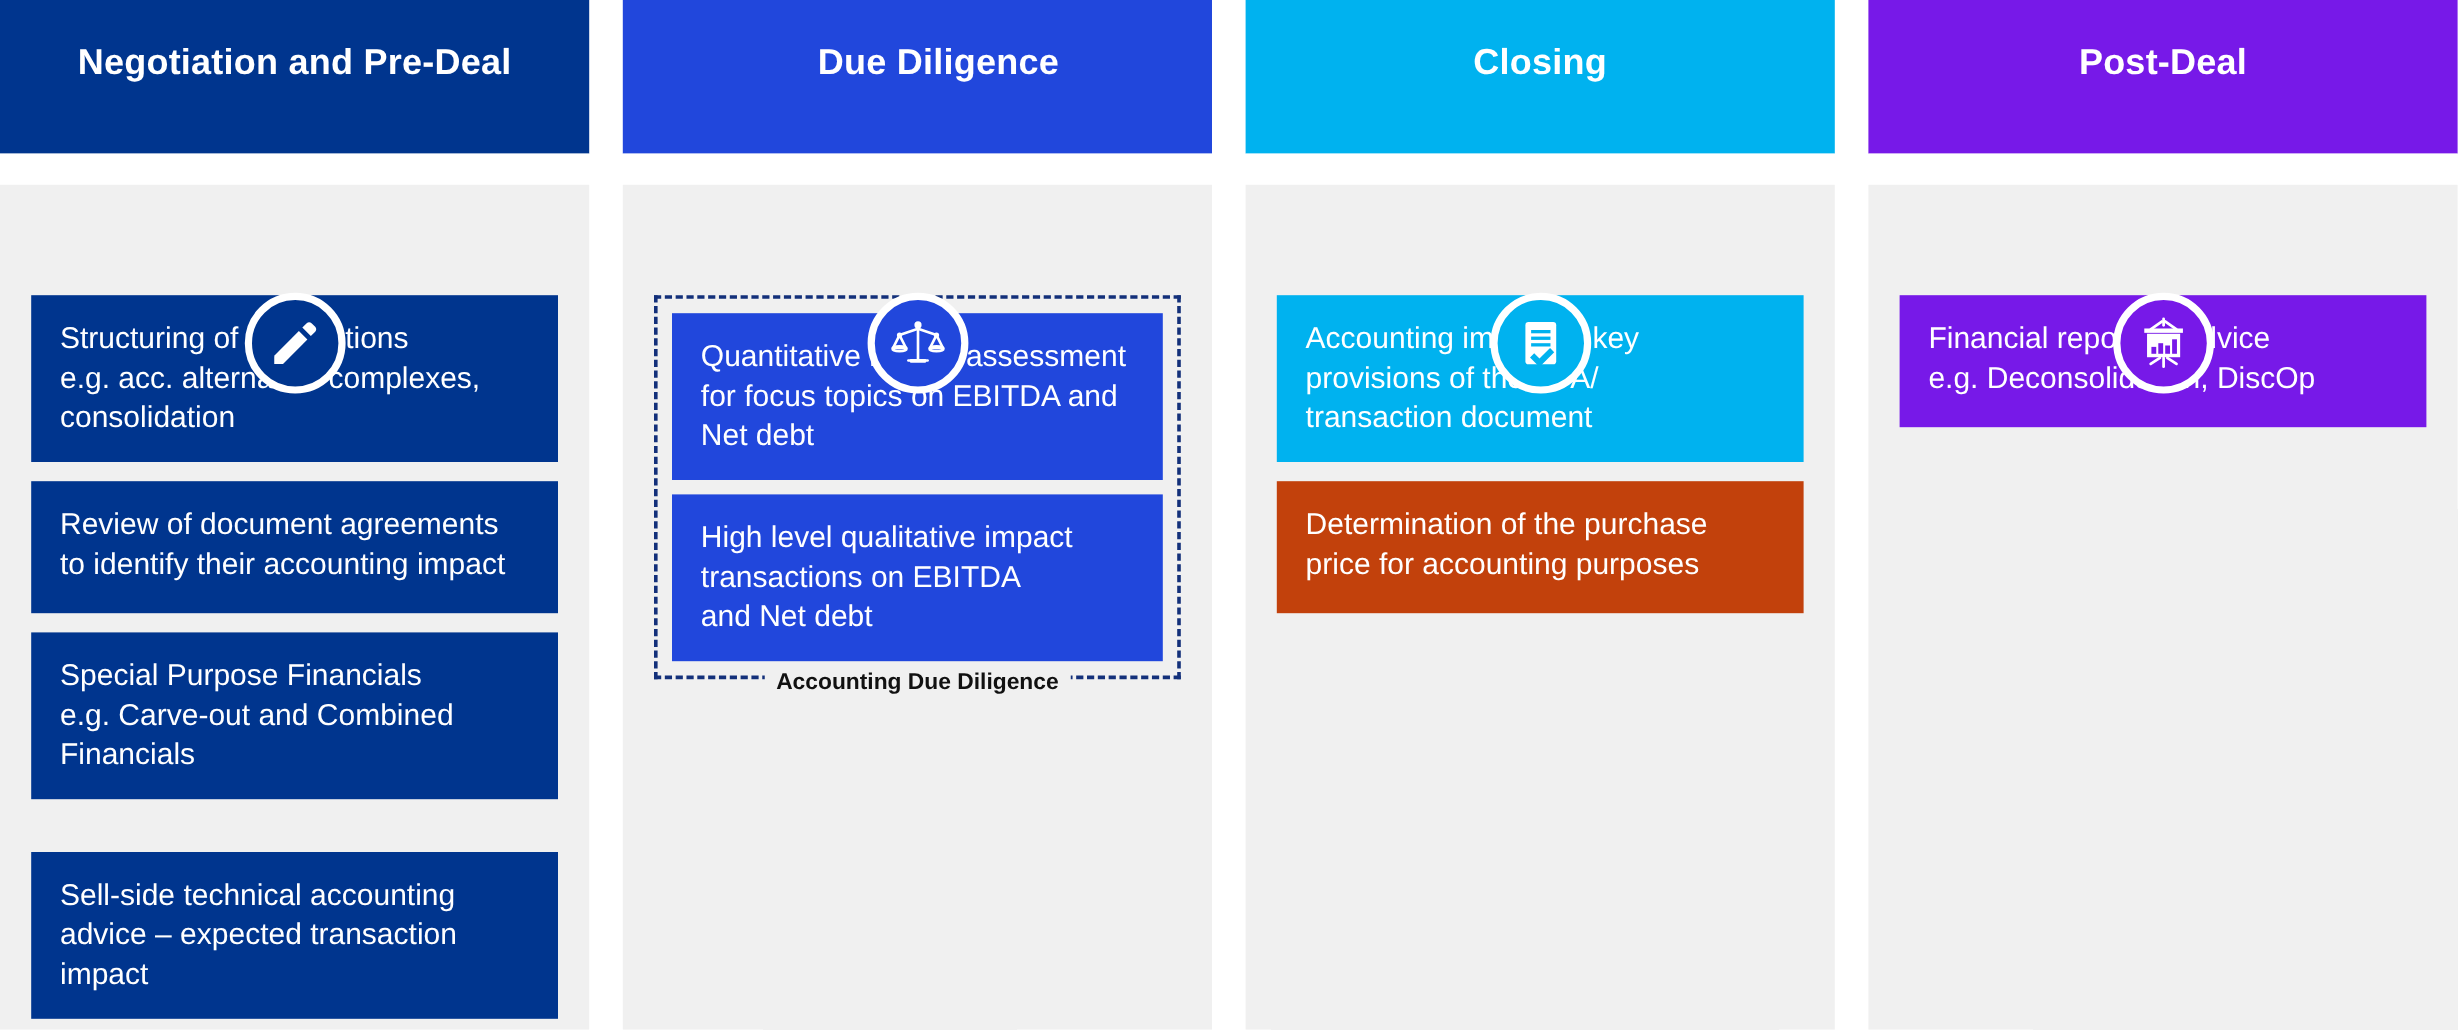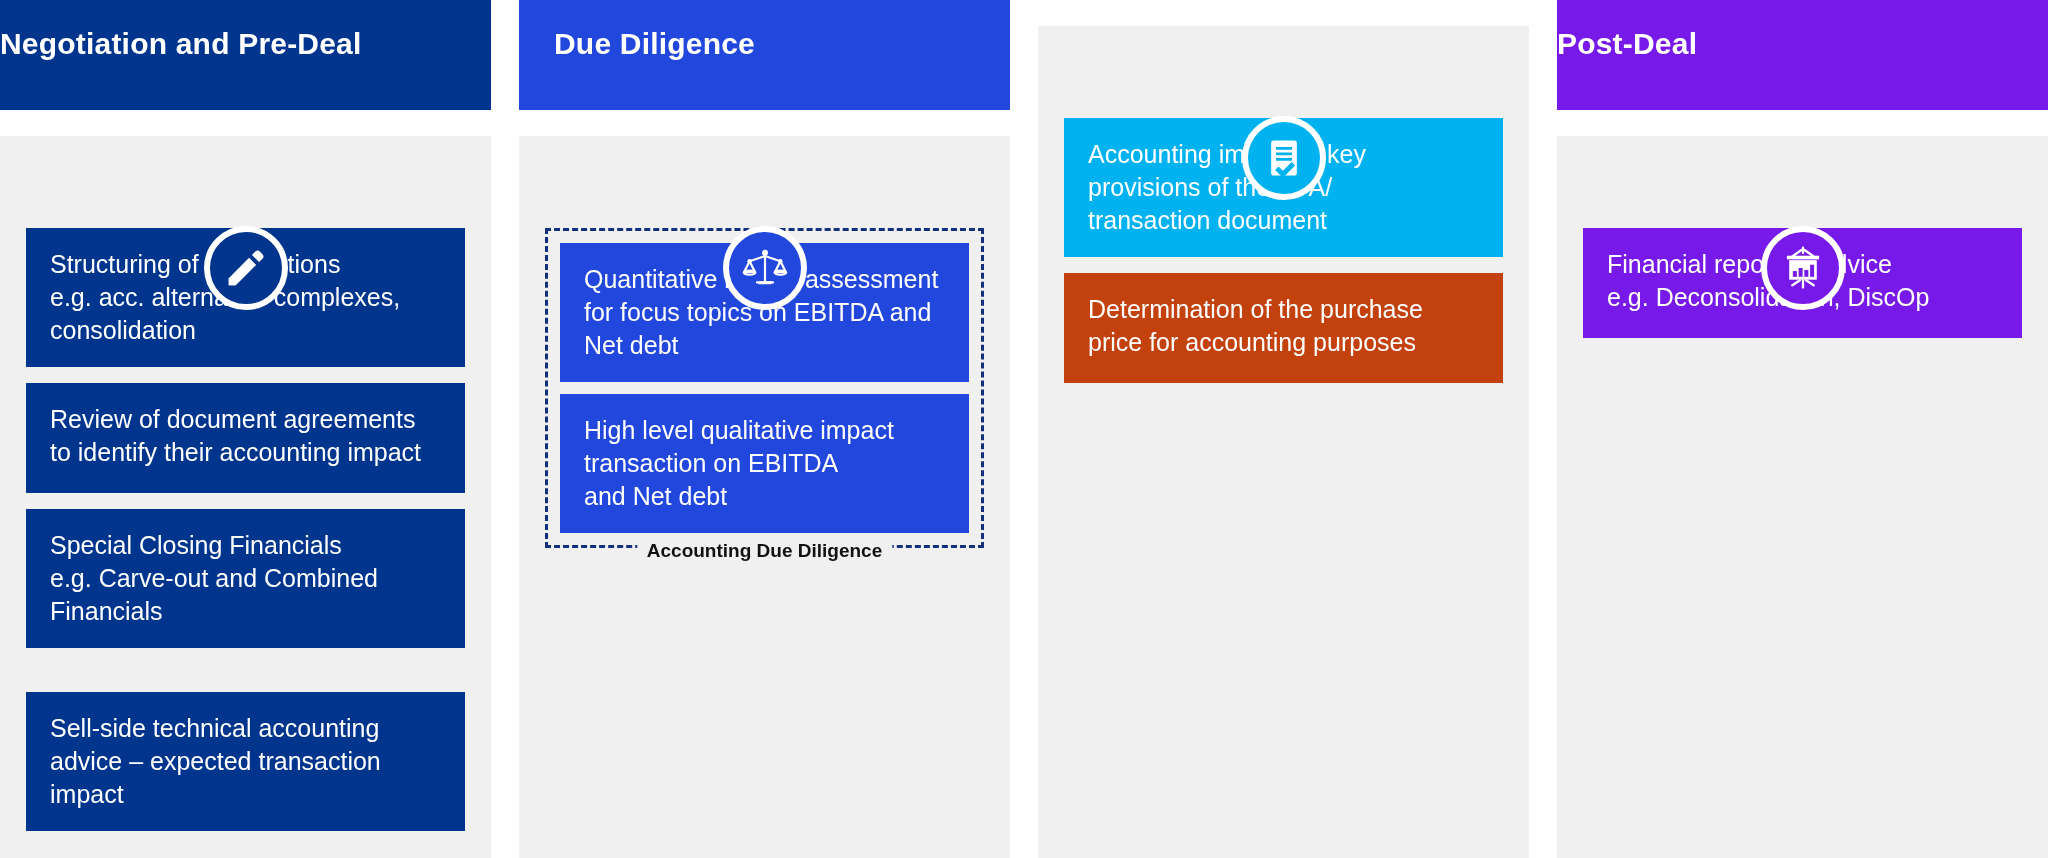--- a/index.html
+++ b/index.html
@@ -27,25 +27,25 @@
   .column {
     position: relative;
     flex: 1 1 0;
     display: flex;
     flex-direction: column;
     height: 858px;
   }
 
   
   .col-header {
-    height: 110px;
+    height: 128px;
     box-sizing: border-box;
     display: flex;
     align-items: center;
-    justify-content: flex-start;
+    justify-content: center;
     color: #ffffff;
     font-size: 30px;
     font-weight: bold;
     letter-spacing: .2px;
     padding-bottom: 22px;
     flex: 0 0 auto;
   }
 
   
   .col-gap {
@@ -139,21 +139,21 @@
           <path d="M15.1 5.2 L17.0 3.3 C17.6 2.7 18.5 2.7 19.1 3.3 L20.7 4.9 C21.3 5.5 21.3 6.4 20.7 7.0 L18.8 8.9 Z" fill="#ffffff"></path>
           <path d="M3 17.6 L3 21 L6.4 21 Z" fill="#ffffff"></path>
         </svg>
       </div>
       <div class="cards">
         <div class="card c1" id="c0-0" style="background: rgb(0, 53, 142);">Structuring of transactions
 e.g. acc. alternative complexes,
 consolidation</div>
         <div class="card c1" id="c0-1" style="background: rgb(0, 53, 142);">Review of document agreements
 to identify their accounting impact</div>
-        <div class="card c1" id="c0-2" style="background: rgb(0, 53, 142);">Special Closing Financials
+        <div class="card c1" id="c0-2" style="background: rgb(0, 53, 142);">Special Purpose Financials
 e.g. Carve-out and Combined
 Financials</div>
         <div class="card c1" id="c0-3" style="background: rgb(0, 53, 142); margin-top: 28px;">Sell-side technical accounting
 advice – expected transaction
 impact</div>
       </div>
     </div>
   </div>
 
   <div class="column">
@@ -179,28 +179,31 @@
           <circle cx="19.7" cy="8.6" r="1.1" fill="#ffffff"></circle>
           <rect x="8.6" y="18.6" width="6.8" height="1.5" rx="0.5" fill="#ffffff"></rect>
         </svg>
       </div>
 
       <div class="dashed-group" style="border-color: rgb(19, 48, 122);">
         <div class="card" id="c1-0" style="background: rgb(33, 71, 220);">Quantitative impact assessment
 for focus topics on EBITDA and
 Net debt</div>
         <div class="card" id="c1-1" style="background: rgb(33, 71, 220);">High level qualitative impact
-transaction on EBITDA
+transactions on EBITDA
 and Net debt</div>
         <div class="dashed-caption" style="background: rgb(240, 240, 240); color: rgb(17, 17, 17);">Accounting Due Diligence</div>
       </div>
     </div>
   </div>
 
   <div class="column">
+    <div class="col-header" id="hdr2" style="background: rgb(0, 178, 239);">
+      <span>Closing</span>
+    </div>
     <div class="col-gap"></div>
     <div class="col-body" style="background: rgb(240, 240, 240);">
       <div class="icon-badge" id="badge2" style="background: rgb(0, 178, 239);">
         <svg width="44" height="44" viewBox="0 0 24 24" aria-hidden="true">
           <rect x="5" y="2.4" width="14" height="19.2" rx="1.4" fill="#ffffff"></rect>
           <g id="doc-lines-c"></g>
           <rect x="7.6" y="6.0" width="8.8" height="1.5" fill="#00B2EF"></rect>
           <rect x="7.6" y="9.0" width="8.8" height="1.5" fill="#00B2EF"></rect>
           <rect x="7.6" y="12.0" width="8.8" height="1.5" fill="#00B2EF"></rect>
           <path d="M9.0 16.6 L11.4 19.0 L16.2 14.2 L18.1 16.1 L11.4 22.8 L7.1 18.5 Z" fill="#00B2EF"></path>

